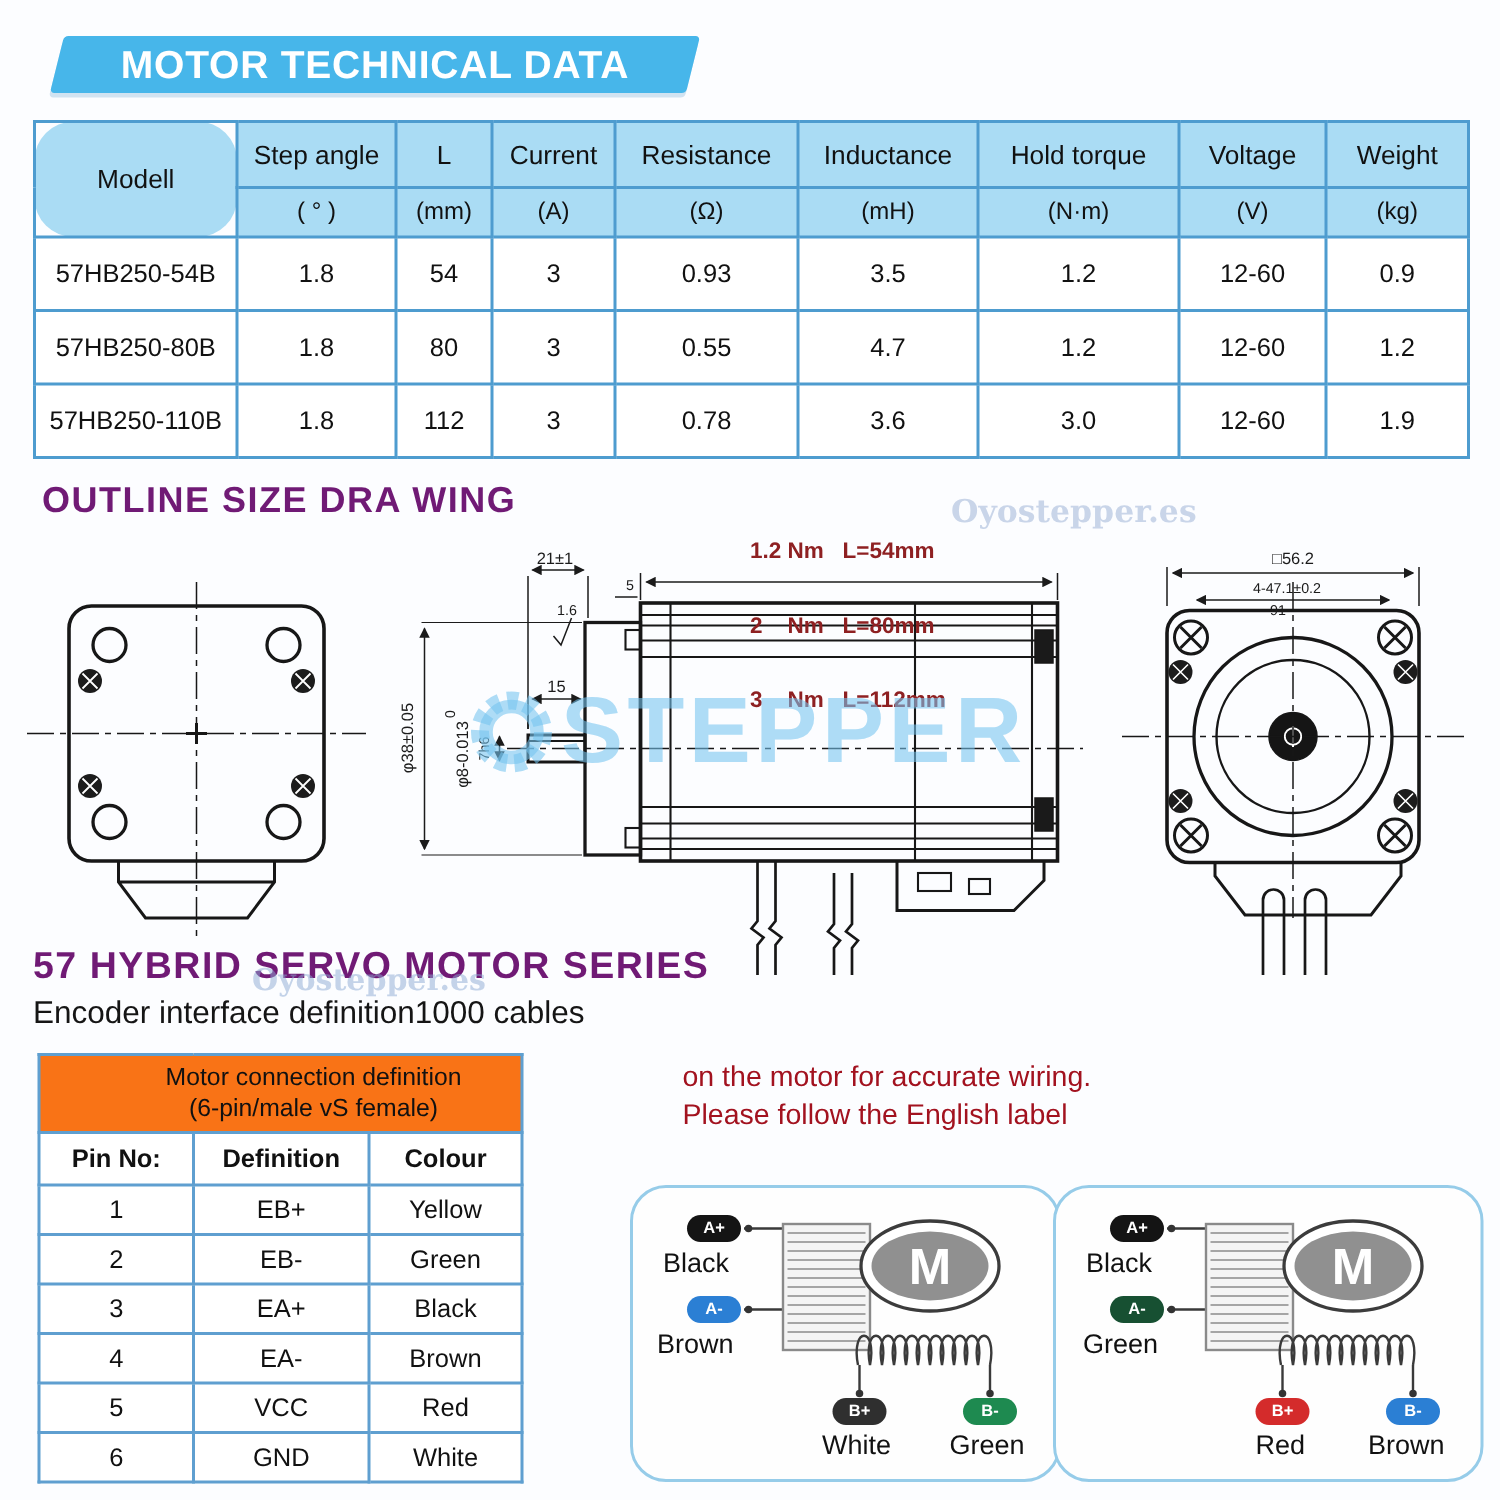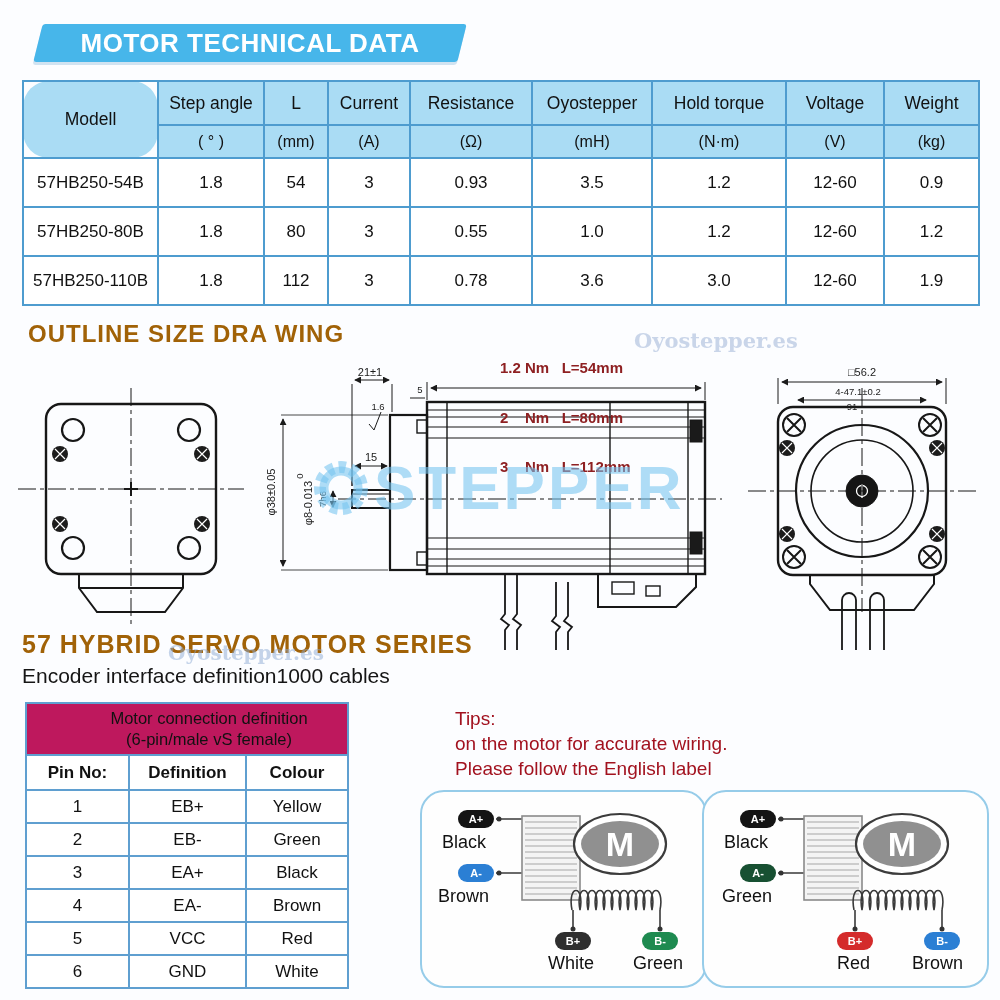--- a/index.html
+++ b/index.html
@@ -13,34 +13,34 @@
   
   table{border-collapse:collapse;table-layout:fixed;}
   .spec{left:22px;top:80px;width:956px;z-index:2;}
   .spec td{border:2px solid #4e9ccf;text-align:center;vertical-align:middle;font-size:17px;padding:0;background:#fff;}
   .spec .h{background:#aadcf4;}
   .spec .lblrow td{height:42px;font-size:17.5px;}
   .spec .unitrow td{height:31px;font-size:16px;}
   .spec .datarow td{height:47px;}
   .spec .modell{font-size:21px;border-radius:26px;}
 
-  .h1blue{color:#a16207;font-weight:bold;font-size:24px;letter-spacing:1px;z-index:3;}
+  .h1blue{color:#701a75;font-weight:bold;font-size:24px;letter-spacing:1px;z-index:3;}
   .legend{left:500px;top:327px;color:#8e2022;font-weight:bold;font-size:15px;line-height:16.5px;white-space:pre;z-index:5;}
   .wm-serif{font-family:"DejaVu Serif","Liberation Serif",serif;font-weight:bold;z-index:5;}
   .wm-tr{left:634px;top:328px;font-size:21px;color:#c9d5e9;}
   .wm-mid{left:168px;top:641px;font-size:20px;color:rgba(140,170,212,.5);}
   .wm-big{left:312px;top:452px;z-index:6;display:flex;align-items:center;gap:4px;color:rgba(118,196,240,.58);font-weight:bold;font-size:62px;letter-spacing:3px;}
 
   .series-h{left:22px;top:630px;font-size:25px;}
   .encoder{left:22px;top:664px;font-size:21px;color:#151515;z-index:3;}
 
   
   .pin{left:25px;top:702px;width:322px;z-index:2;}
   .pin td{border:2px solid #5f9fd0;text-align:center;vertical-align:middle;font-size:17px;background:#fff;padding:0;}
-  .pin .title{background:#be185d;height:50px;font-size:16.5px;line-height:1.3;padding-left:44px;}
+  .pin .title{background:#f97316;height:50px;font-size:16.5px;line-height:1.3;padding-left:44px;}
   .pin .hd td{height:33px;font-weight:bold;margin-top:16px;}
   .pin .r td{height:31px;}
 
   .tips{left:455px;top:706px;color:#a2121f;font-size:19px;line-height:25px;z-index:3;}
 
   
   .panel{width:283px;height:194px;border:2px solid #96cce9;border-radius:24px;background:#fefefe;z-index:2;}
   .p1{left:420px;top:790px;}
   .p2{left:702px;top:790px;}
   .badge{position:absolute;width:36px;height:18px;border-radius:9px;color:#fff;font-size:11px;font-weight:bold;text-align:center;line-height:18px;z-index:3;}
@@ -71,21 +71,21 @@
       <col style="width:98px">
       <col style="width:95px">
     </colgroup>
   <tbody>
       <tr class="lblrow">
     <td class="h modell" rowspan="2">Modell</td>
     <td class="h">Step angle</td>
     <td class="h">L</td>
     <td class="h">Current</td>
     <td class="h">Resistance</td>
-    <td class="h">Oyostepper</td>
+    <td class="h">Inductance</td>
     <td class="h">Hold torque</td>
     <td class="h">Voltage</td>
     <td class="h">Weight</td>
   </tr>
   <tr class="unitrow">
     <td class="h">( ° )</td>
     <td class="h">(mm)</td>
     <td class="h">(A)</td>
     <td class="h">(Ω)</td>
     <td class="h">(mH)</td>
@@ -103,21 +103,21 @@
     <td>1.2</td>
     <td>12-60</td>
     <td>0.9</td>
   </tr>
   <tr class="datarow">
     <td>57HB250-80B</td>
     <td>1.8</td>
     <td>80</td>
     <td>3</td>
     <td>0.55</td>
-    <td>1.0</td>
+    <td>4.7</td>
     <td>1.2</td>
     <td>12-60</td>
     <td>1.2</td>
   </tr>
   <tr class="datarow">
     <td>57HB250-110B</td>
     <td>1.8</td>
     <td>112</td>
     <td>3</td>
     <td>0.78</td>
@@ -308,21 +308,20 @@
   </tr>
   <tr class="r">
     <td>6</td>
     <td>GND</td>
     <td>White</td>
   </tr>
 </tbody>
   </table>
 
 <div class="abs tips">
-  <div>Tips:</div>
   <div>on the motor for accurate wiring.</div>
   <div>Please follow the English label</div>
 </div>
 
 <div class="abs panel p1">
   <svg width="283" height="194" viewBox="0 0 283 194" style="position:absolute;left:0;top:0;">
     <g fill="none" stroke="#3a3a3a" stroke-width="1.6">
       <path d="M74 27 H101 M74 81 H101"></path>
       <rect x="100" y="24" width="58" height="84" fill="#f4f4f4" stroke="#8a8a8a"></rect>
       <g stroke="#a5a5a5" stroke-width="1.2">

